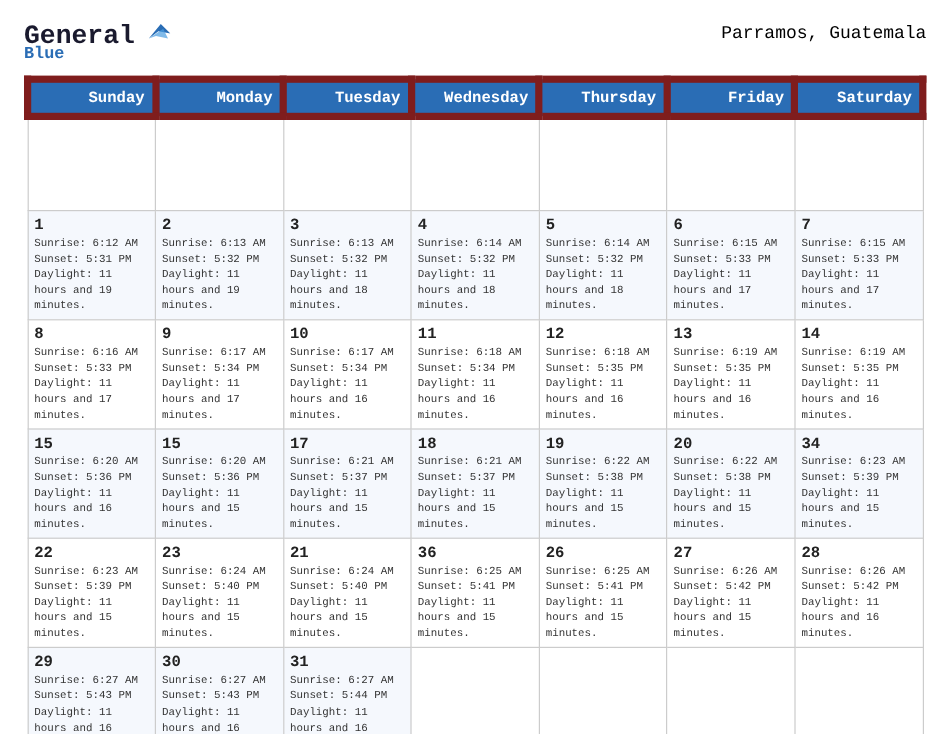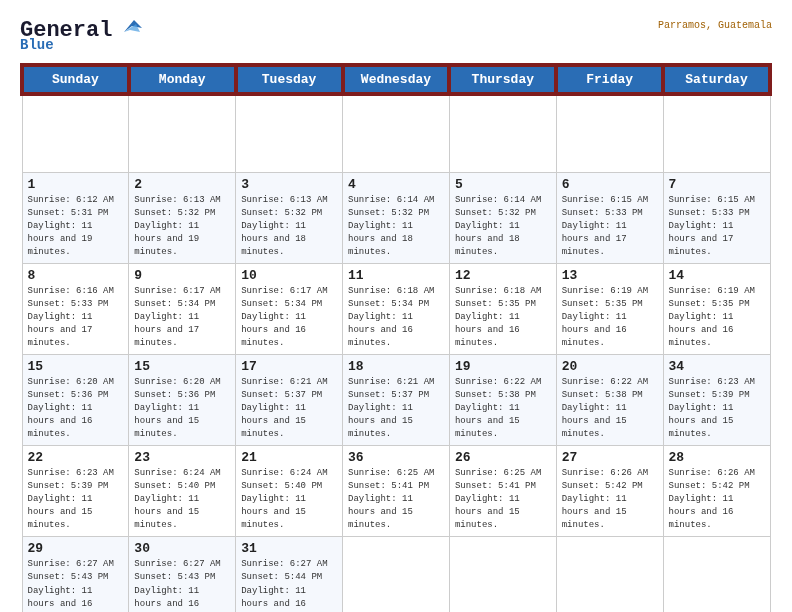--- a/index.html
+++ b/index.html
@@ -30,37 +30,37 @@
     }
     .title-block {
       text-align: right;
     }
     .cal-title {
       font-size: 32px;
       font-weight: bold;
       color: #222;
     }
     .cal-subtitle {
-      font-size: 10px;
-      color: #a16207;
+      font-size: 15px;
+      color: #000000;
       margin-top: 2px;
     }
     .calendar {
       width: 100%;
       border-collapse: collapse;
       table-layout: fixed;
     }
     .calendar th {
       background: #2a6db5;
       color: #fff;
       font-size: 13px;
       font-weight: bold;
       padding: 5px 6px;
-      text-align: center;
-      border: 4px solid #7f1d1d;
+      text-align: right;
+      border: 6px solid #7f1d1d;
     }
     .calendar td {
       border: 1px solid #ccc;
       vertical-align: top;
       padding: 4px 5px;
       font-size: 9.5px;
       color: #333;
       height: 78px;
       background: #fff;
     }

